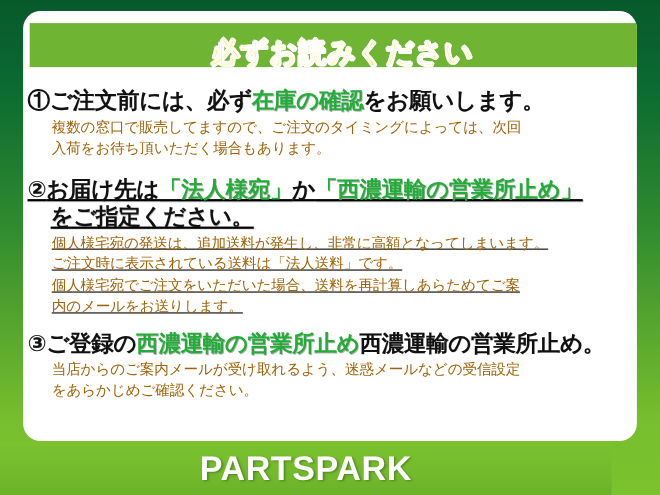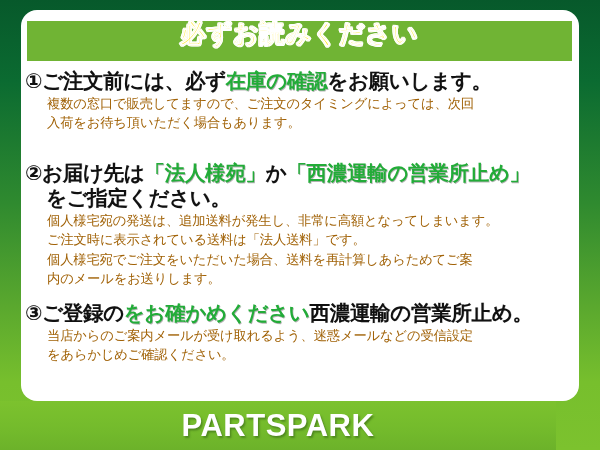--- a/index.html
+++ b/index.html
@@ -45,22 +45,23 @@
 
   
   #header-banner {
     position: absolute;
     left: 6px;
     top: 11px;
     width: 545px;
     height: 40px;
     background: #70b434;
     display: flex;
-    align-items: flex-start;
+    align-items: flex-end;
     justify-content: center;
+    padding-left: 12px;
   }
   #header-title {
     font-size: 25px;
     font-weight: bold;
     color: #ffe400;
     letter-spacing: 1px;
     line-height: 1;
     -webkit-text-stroke: 0.6px #ffffff;
     text-shadow:
        1.4px 0 0 #ffffff, -1.4px 0 0 #ffffff,
@@ -103,22 +104,22 @@
   .section-body {
     font-size: 13.3px;
     color: #a16207;
     line-height: 1.44;
     padding-left: 22px;
     letter-spacing: -0.15px;
     margin-top: 1px;
     white-space: pre-line;
   }
 
-  #sec1 { margin-top: 0px; }
-  #sec2 { margin-top: 28px; }
+  #sec1 { margin-top: 12px; font-family: Liberation Serif, serif; }
+  #sec2 { margin-top: 16px; text-decoration: underline; }
   #sec3 { margin-top: 12px; }
 
   
   #footer-brand {
     position: absolute;
     left: 0;
     top: 401px;
     width: 556px;
     height: 49px;
     display: flex;
@@ -162,21 +163,21 @@
           <span class="cont">をご指定ください。</span>
         </div>
         <div class="section-body">個人様宅宛の発送は、追加送料が発生し、非常に高額となってしまいます。
 ご注文時に表示されている送料は「法人送料」です。
 個人様宅宛でご注文をいただいた場合、送料を再計算しあらためてご案
 内のメールをお送りします。</div>
       </div>
 
       <div class="section" id="sec3">
         <div class="section-heading">
-          <span class="heading-num">③</span><span>ご登録の</span><span class="hl">をお確かめください</span><span>西濃運輸の営業所止め。</span>
+          <span class="heading-num">③</span><span>ご登録の</span><span class="hl">西濃運輸の営業所止め</span><span>西濃運輸の営業所止め。</span>
         </div>
         <div class="section-body">当店からのご案内メールが受け取れるよう、迷惑メールなどの受信設定
 をあらかじめご確認ください。</div>
       </div>
 
     </div>
   </div>
 
   <div id="footer-brand">
     <div id="brand-text">PARTSPARK</div>

